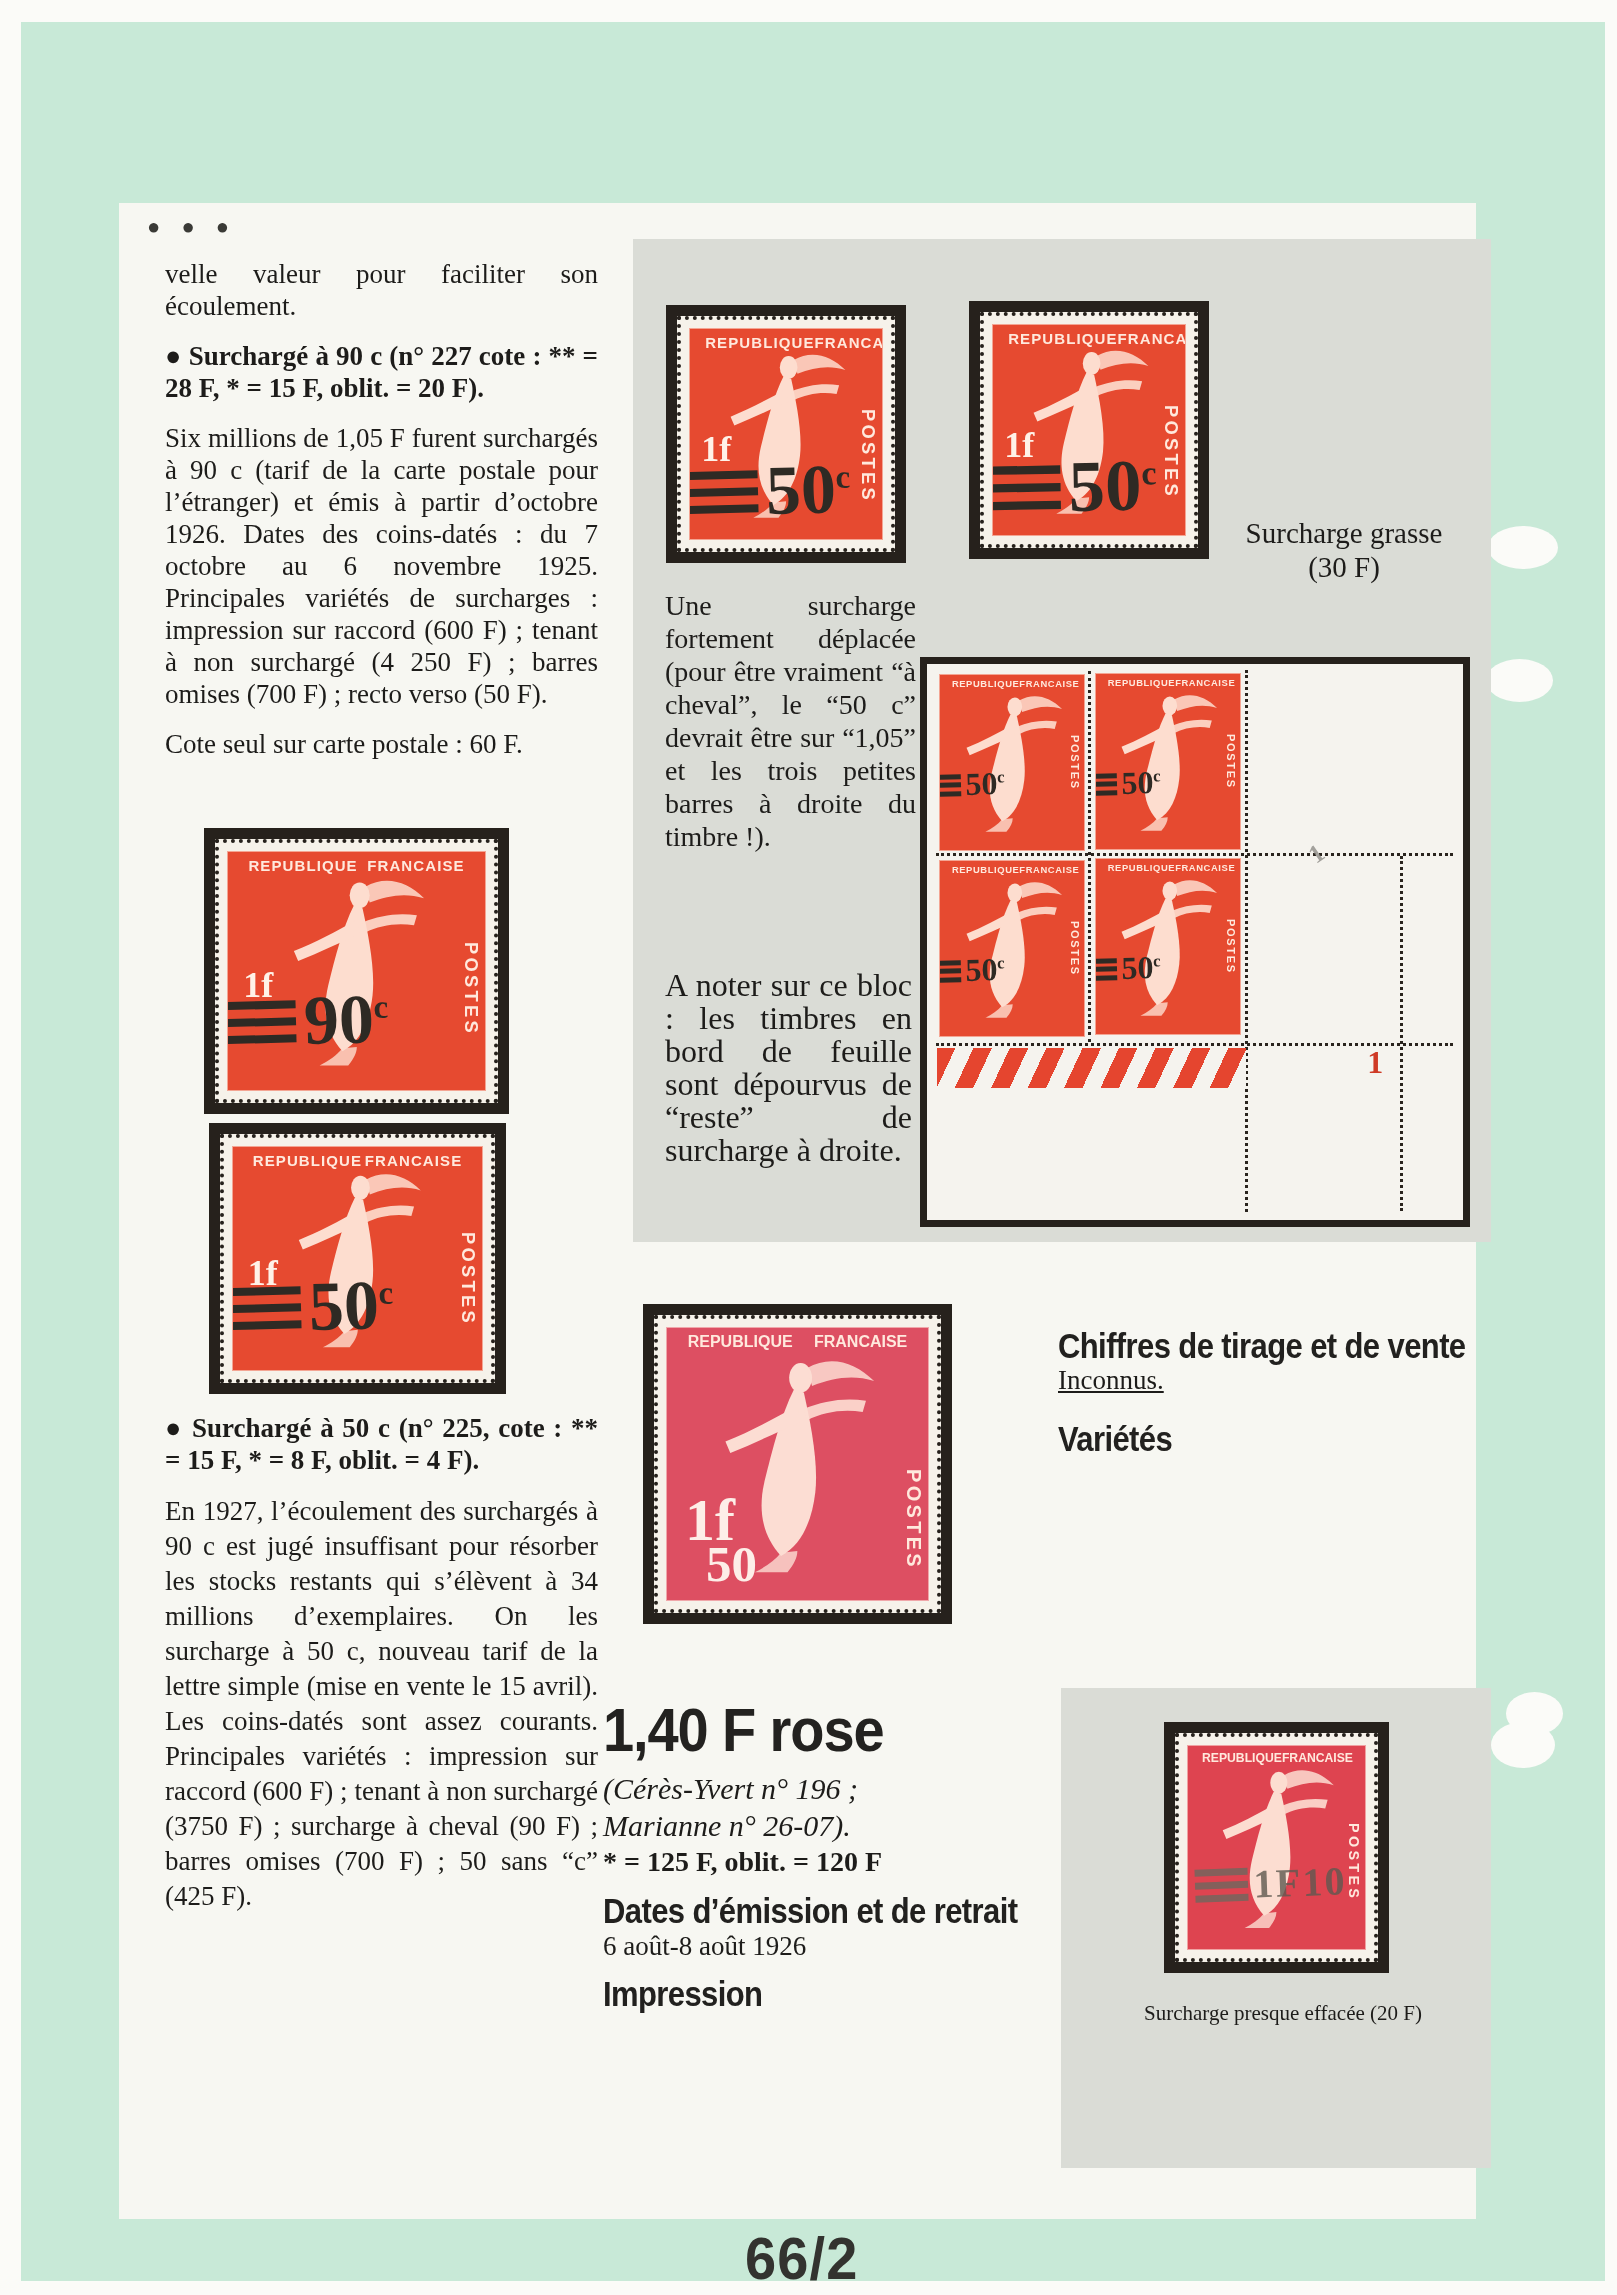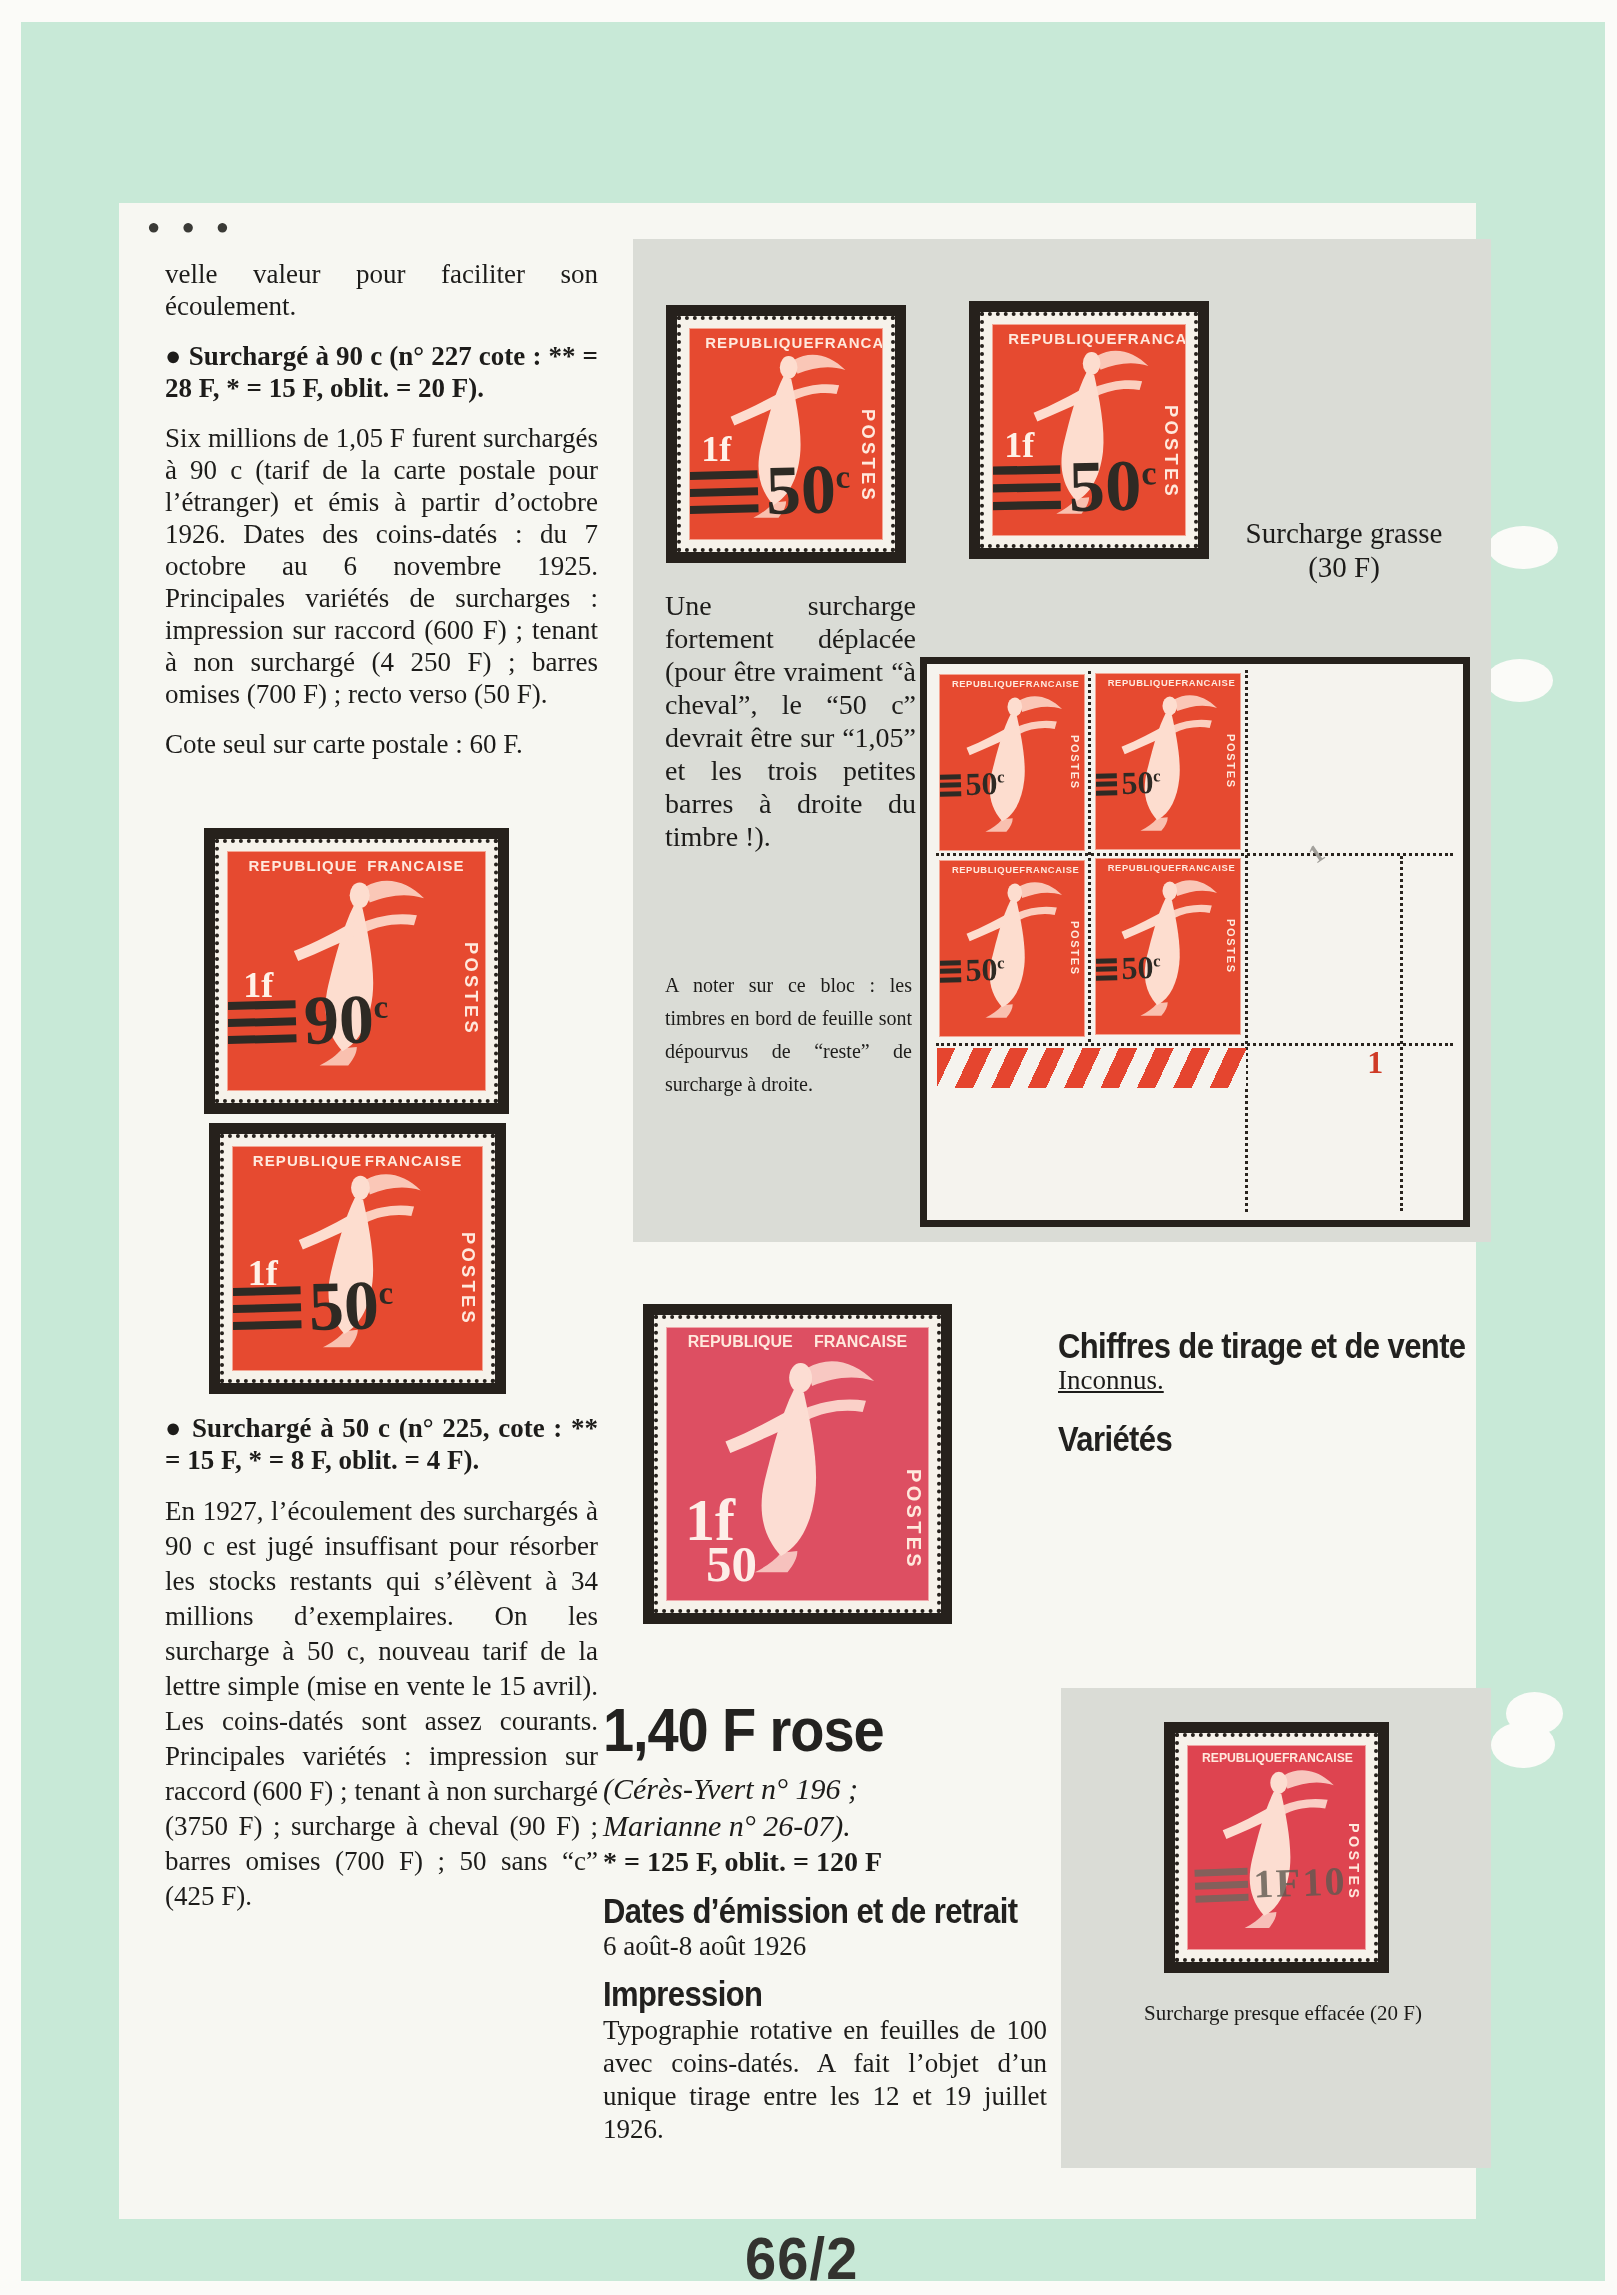--- a/index.html
+++ b/index.html
@@ -37,21 +37,21 @@
   .col-right{position:absolute;left:1058px;top:1327px;width:434px;}
   .col-right .rp{font:27px/33px "Liberation Serif",serif;text-align:justify;margin-top:4.4px;}
   .col-right .plain{font:27px/33px "Liberation Serif",serif;margin-top:3.3px;margin-bottom:23px;text-decoration:underline;}
 
   
   .panel1{position:absolute;left:633px;top:239px;width:858px;height:1003px;background:#dadcd6;}
   .panel2{position:absolute;left:1061px;top:1688px;width:430px;height:480px;background:#dadcd6;}
 
   .cap{font-family:"Liberation Serif",serif;}
   .cap1{position:absolute;left:32px;top:350px;width:251px;font-size:28px;line-height:33px;text-align:justify;}
-  .cap2{position:absolute;left:32px;top:730px;width:247px;font-size:20px;line-height:33px;text-align:justify;}
+  .cap2{position:absolute;left:32px;top:730px;width:247px;font-size:32px;line-height:33px;text-align:justify;}
   .capside{position:absolute;left:597px;top:277px;width:228px;font-size:29px;line-height:34px;text-align:center;}
   .capbottom{position:absolute;left:83px;top:308px;width:311px;font-size:21px;line-height:34px;}
 
   
   .photo{background:#26211c;box-sizing:border-box;padding:11px;}
   .stampw{background:#f6f2ea;box-sizing:border-box;border:4.4px dotted #26211c;padding:7.8px;width:100%;height:100%;}
   .sred{position:relative;width:100%;height:100%;background:#e64a30;overflow:hidden;box-sizing:border-box;border:1.7px solid rgba(255,240,230,.55);}
   .sred.rose{background:#dd4f62;}
   .sred.rose2{background:#de4450;}
   .rfrow{position:absolute;top:5.6px;left:8%;right:8%;display:flex;justify-content:space-between;
@@ -383,21 +383,20 @@
 </div>
 
 <div class="col-center">
   <div class="title140">1,40 F rose</div>
   <div class="refline">(Cérès-Yvert n° 196 ;</div>
   <div class="refline">Marianne n° 26-07).</div>
   <div class="cotes" style="margin-top:0;">* = 125 F, oblit. = 120 F</div>
   <div class="hsans center-h">Dates d’émission et de retrait</div>
   <div class="dates-line">6 août-8 août 1926</div>
   <div class="hsans center-h">Impression</div>
-  <div class="center-p">Typographie rotative en feuilles de 100 avec coins-datés. A fait l’objet d’un unique tirage entre les 12 et 19 juillet 1926.</div>
 </div>
 
 <div class="col-right">
   <div class="hsans">Chiffres de tirage et de vente</div>
   <div class="plain">Inconnus.</div>
   <div class="hsans">Variétés</div>
 </div>
 
 <div class="panel2">
   <div class="photo photoF">

